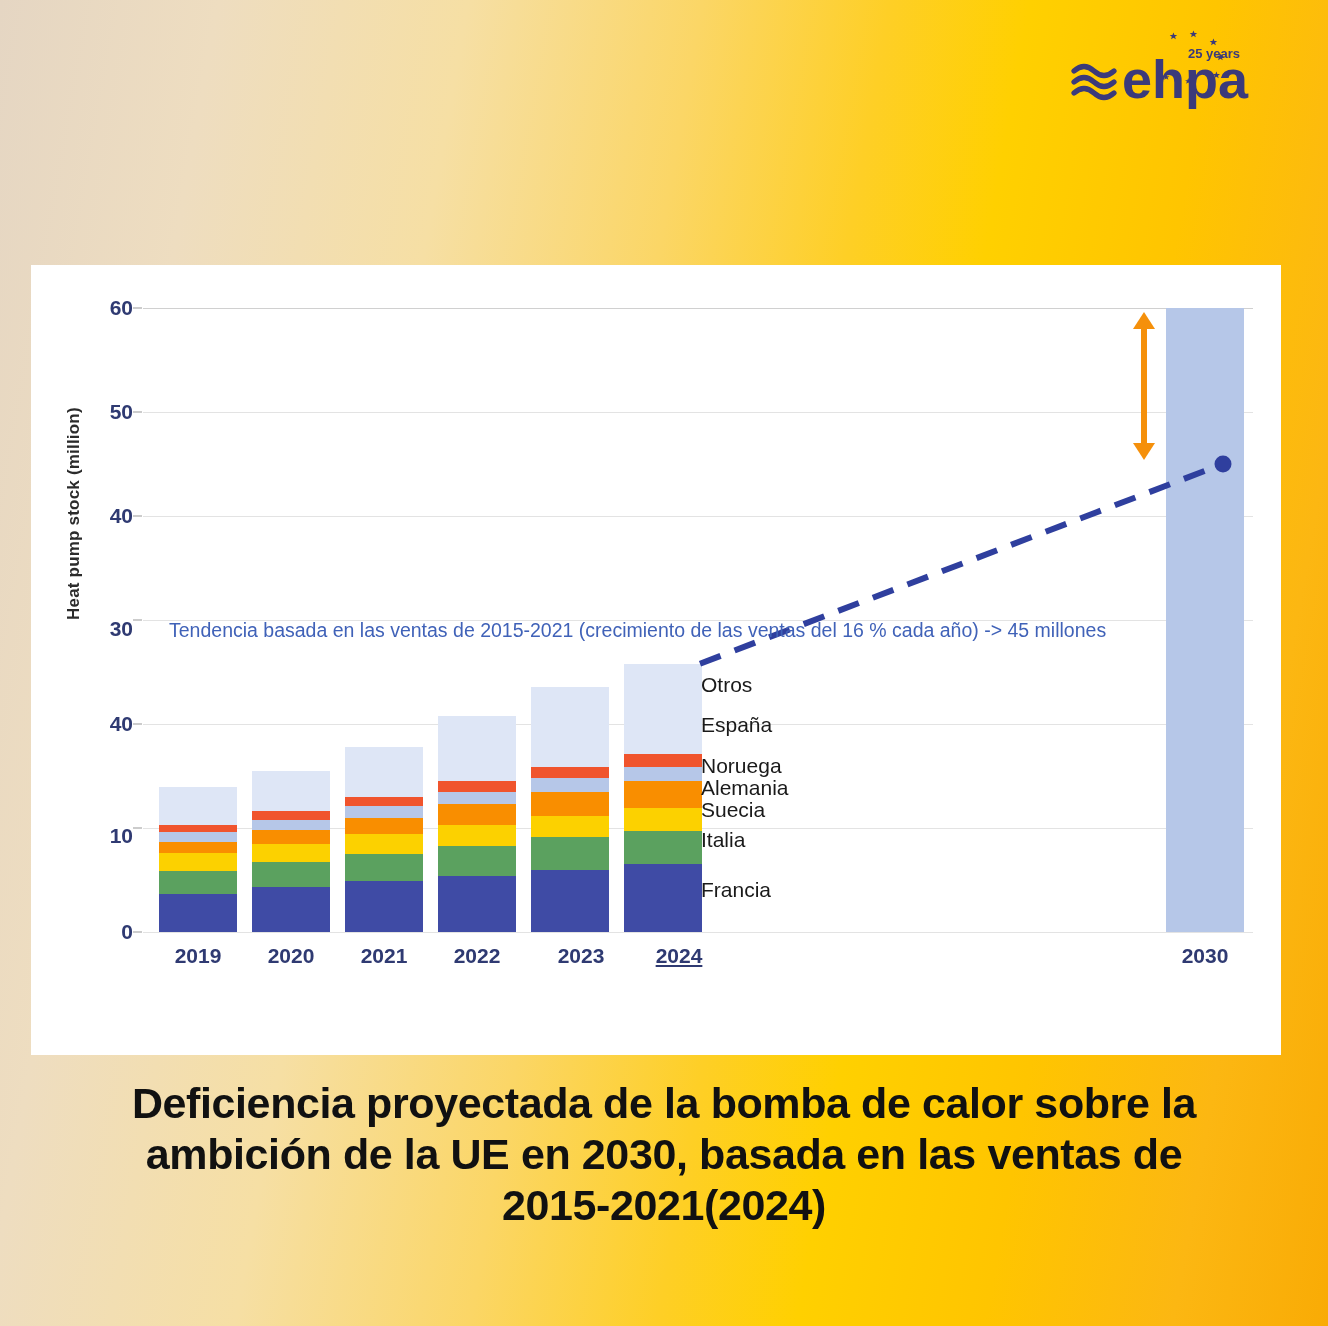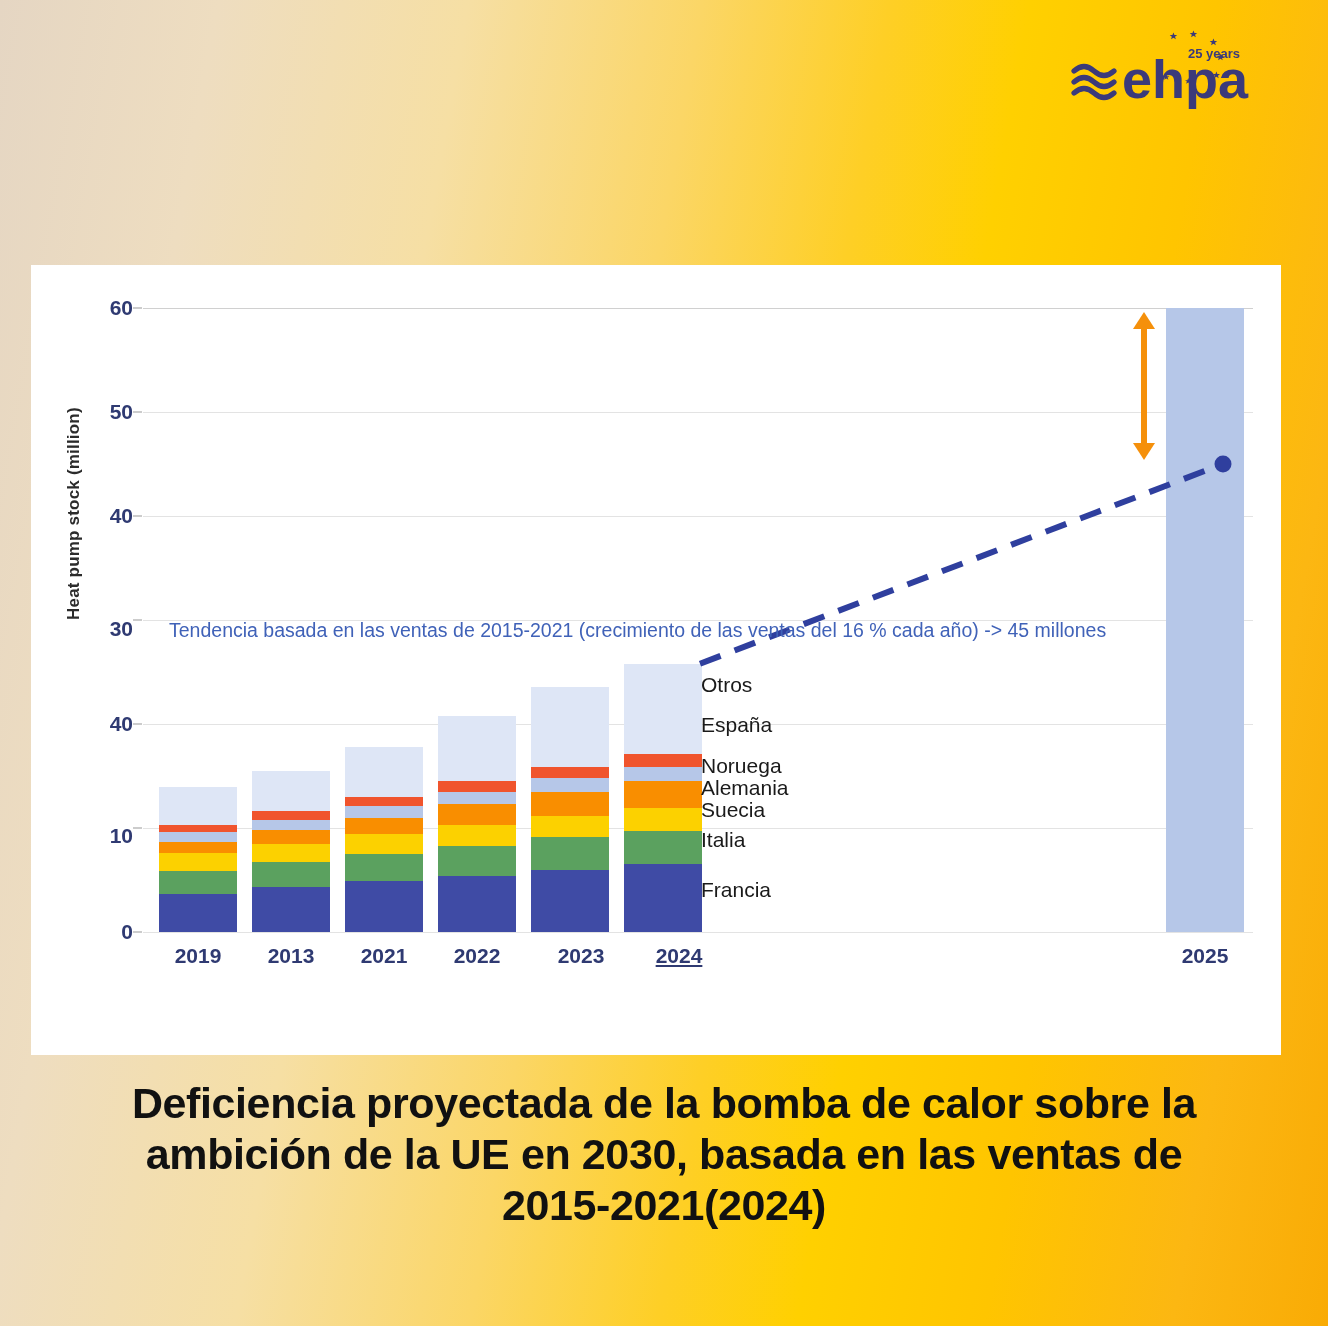--- a/index.html
+++ b/index.html
@@ -284,26 +284,26 @@
           <line x1="557" y1="355.68" x2="1080" y2="156" stroke="#2f3f9e" stroke-width="6" stroke-dasharray="22 15"></line>
           <circle cx="1080" cy="156" r="8.5" fill="#2f3f9e"></circle>
           <line x1="1001" y1="16" x2="1001" y2="140" stroke="#f5900b" stroke-width="6"></line>
           <polygon points="1001,4 990,21 1012,21" fill="#f5900b"></polygon>
           <polygon points="1001,152 990,135 1012,135" fill="#f5900b"></polygon>
         </g>
     </svg>
 
     <div id="xtick-layer">
         <div class="xtick" style="left: 55px;">2019</div>
-        <div class="xtick" style="left: 148px;">2013</div>
+        <div class="xtick" style="left: 148px;">2020</div>
         <div class="xtick" style="left: 241px;">2021</div>
         <div class="xtick" style="left: 334px;">2022</div>
         <div class="xtick" style="left: 438px;">2023</div>
         <div class="xtick" style="left: 536px; text-decoration: underline;">2024</div>
-        <div class="xtick" style="left: 1062px;">2025</div>
+        <div class="xtick" style="left: 1062px;">2030</div>
       </div>
   </div>
 
   <div id="annotation">
     <div class="line1">Tendencia basada en las ventas de 2015-2021 (crecimiento de las ventas del 16 % cada año) -&gt; 45 millones</div>
   </div>
 
   <div id="series-label-layer">
       <div class="series-label" style="left: 670px; top: 408px;">Otros</div>
       <div class="series-label" style="left: 670px; top: 448px;">España</div>

